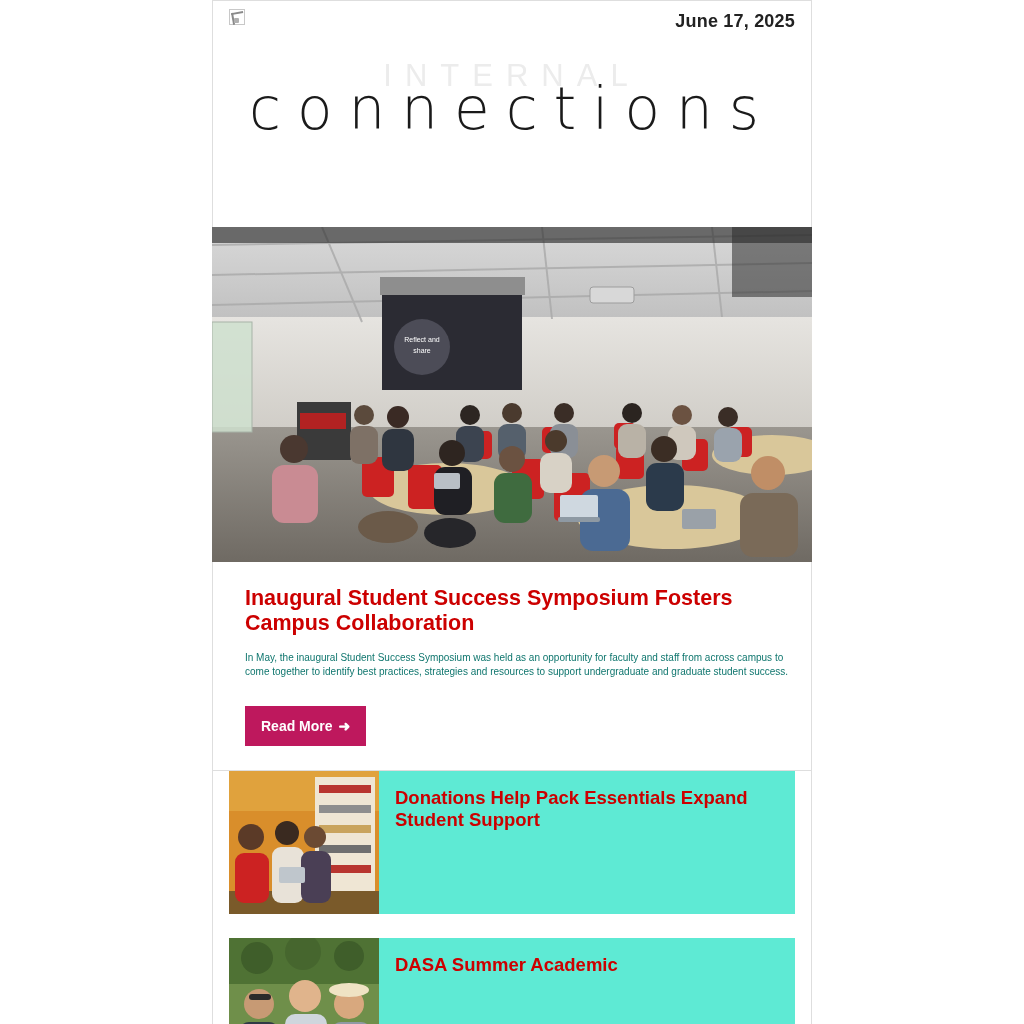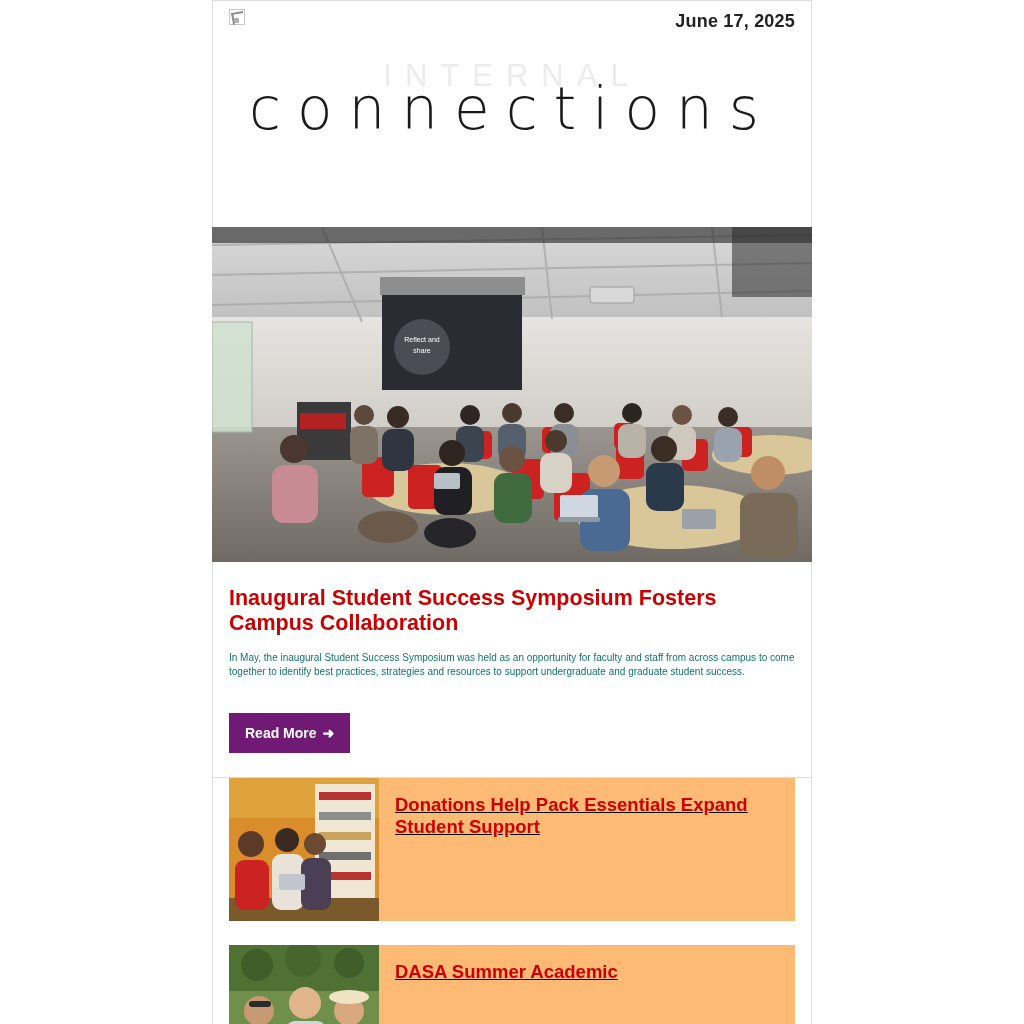--- a/index.html
+++ b/index.html
@@ -121,65 +121,63 @@
     overflow: hidden;
     background: #b9b5ad;
     display: block;
   }
   .hero svg { display: block; }
 
   
   .feature {
     border: 1px solid #dedede;
     border-top: none;
-    padding: 18px 16px 24px 16px;
+    padding: 18px 16px 24px 32px;
     box-sizing: border-box;
   }
   .feature h1 {
     color: #cc0000;
     font-size: 21.5px;
     line-height: 1.18;
     margin: 6px 0 14px 0;
     font-weight: bold;
   }
   .feature p {
     color: #0f766e;
     font-size: 10px;
     line-height: 1.47;
     margin: 0 0 26px 0;
   }
   .btn {
     display: inline-block;
-    background: #701a75;
+    background: #be185d;
     color: #ffffff;
     font-size: 14px;
     font-weight: bold;
     padding: 12px 16px;
     text-decoration: none;
     border: none;
     cursor: pointer;
     font-family: "Liberation Sans", sans-serif;
-    margin-top: 7px;
   }
   .btn .arrow { margin-left: 6px; }
 
   
   .card-wrap {
     padding: 0 16px;
     box-sizing: border-box;
     border-left: 1px solid #dedede;
     border-right: 1px solid #dedede;
     background: #fff;
   }
   .card {
     display: flex;
-    background: #fdba74;
+    background: #5eead4;
     margin-bottom: 24px;
     min-height: 143px;
-    text-decoration: underline;
   }
   .card-thumb {
     width: 150px;
     min-width: 150px;
     height: 143px;
     overflow: hidden;
     position: relative;
   }
   .card-body {
     padding: 12px 16px 14px 16px;

